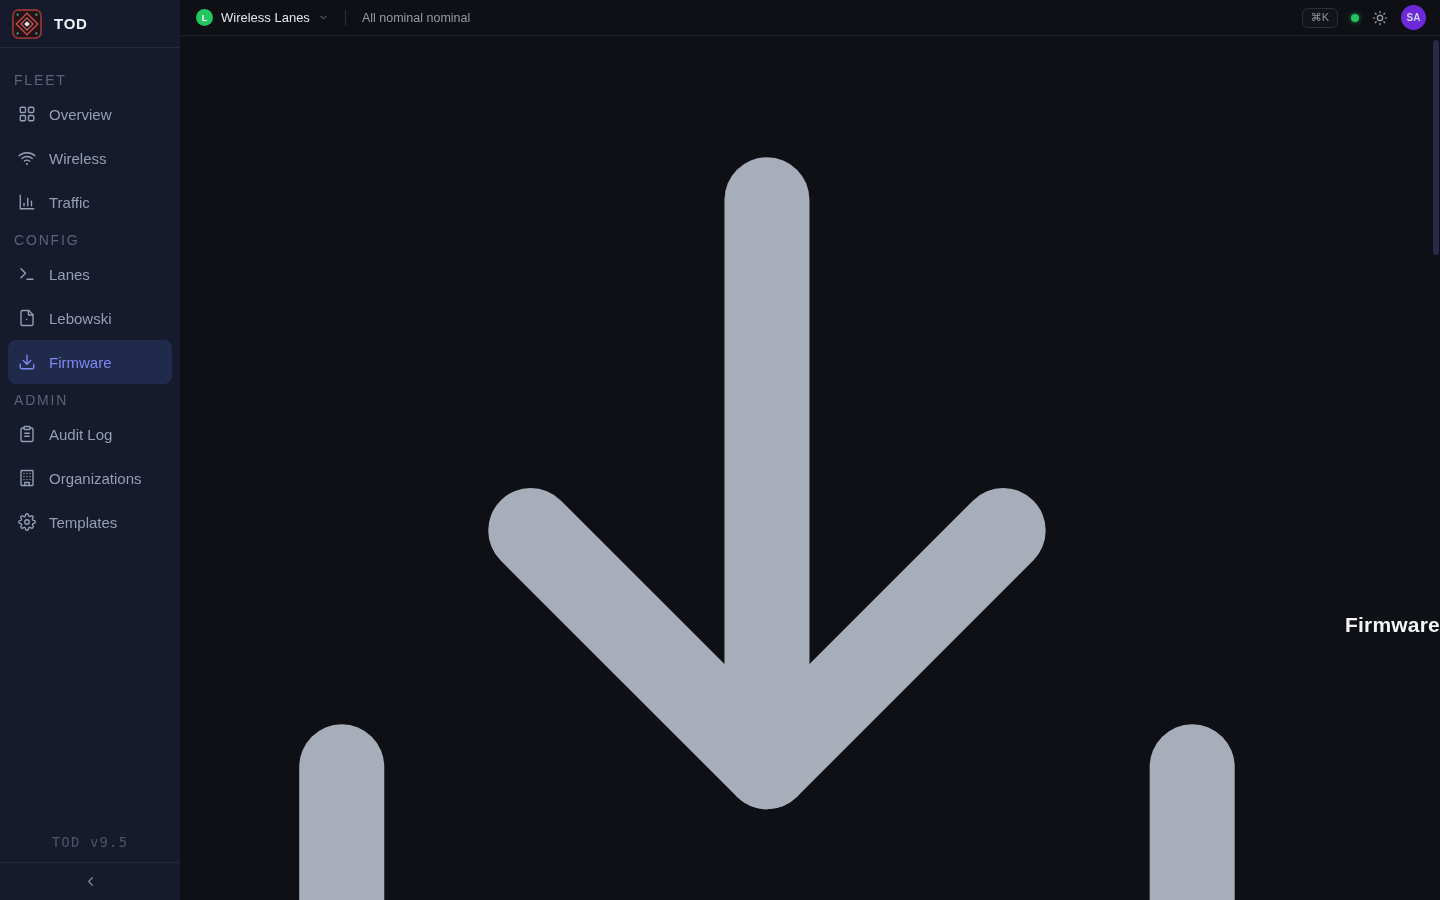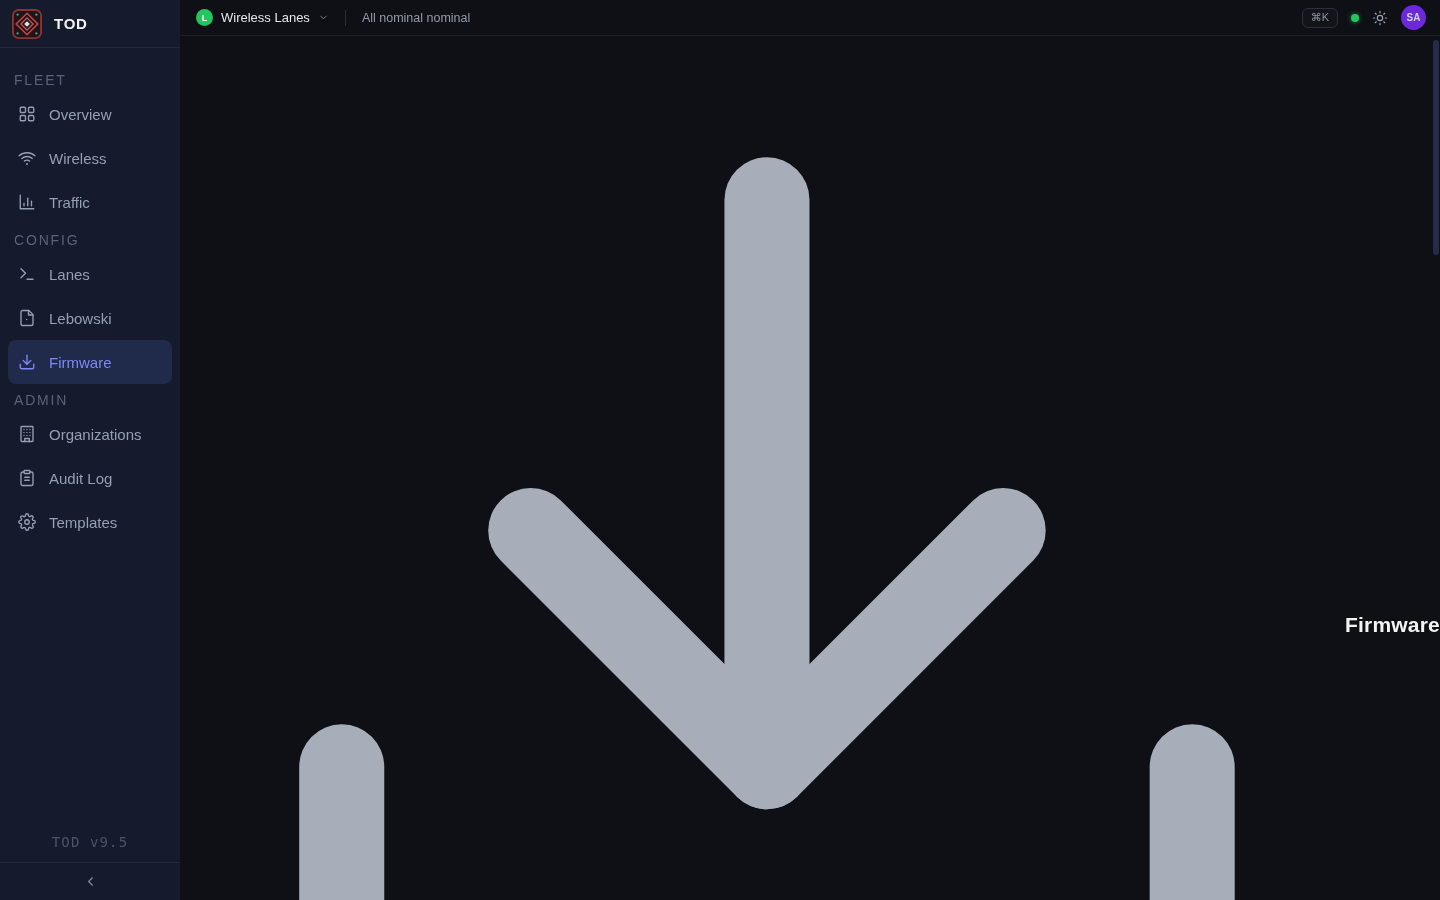--- a/index.html
+++ b/index.html
@@ -174,37 +174,37 @@
               <polyline points="7 10 12 15 17 10"></polyline>
               <line x1="12" y1="3" x2="12" y2="15"></line>
             </svg>
           </span>
           <span>Firmware</span>
         </div>
         <div class="nav-label">ADMIN</div>
         <div class="nav-item">
           <span class="nav-icon">
             <svg viewBox="0 0 24 24" fill="none" stroke="currentColor" stroke-width="1.8" stroke-linecap="round" stroke-linejoin="round" style="width:100%;height:100%;display:block">
-              <rect x="4" y="2" width="16" height="20" rx="1"></rect>
-              <path d="M9 22v-4h6v4"></path>
-              <path d="M8 6h.01M12 6h.01M16 6h.01M8 10h.01M12 10h.01M16 10h.01M8 14h.01M12 14h.01M16 14h.01"></path>
-            </svg>
-          </span>
-          <span>Organizations</span>
-        </div>
-        <div class="nav-item">
-          <span class="nav-icon">
-            <svg viewBox="0 0 24 24" fill="none" stroke="currentColor" stroke-width="1.8" stroke-linecap="round" stroke-linejoin="round" style="width:100%;height:100%;display:block">
               <rect x="8" y="2" width="8" height="4" rx="1"></rect>
               <path d="M16 4h2a2 2 0 0 1 2 2v14a2 2 0 0 1-2 2H6a2 2 0 0 1-2-2V6a2 2 0 0 1 2-2h2"></path>
               <path d="M9 11h6"></path>
               <path d="M9 15h6"></path>
             </svg>
           </span>
           <span>Audit Log</span>
+        </div>
+        <div class="nav-item">
+          <span class="nav-icon">
+            <svg viewBox="0 0 24 24" fill="none" stroke="currentColor" stroke-width="1.8" stroke-linecap="round" stroke-linejoin="round" style="width:100%;height:100%;display:block">
+              <rect x="4" y="2" width="16" height="20" rx="1"></rect>
+              <path d="M9 22v-4h6v4"></path>
+              <path d="M8 6h.01M12 6h.01M16 6h.01M8 10h.01M12 10h.01M16 10h.01M8 14h.01M12 14h.01M16 14h.01"></path>
+            </svg>
+          </span>
+          <span>Organizations</span>
         </div>
         <div class="nav-item">
           <span class="nav-icon">
             <svg viewBox="0 0 24 24" fill="none" stroke="currentColor" stroke-width="1.8" stroke-linecap="round" stroke-linejoin="round" style="width:100%;height:100%;display:block">
               <circle cx="12" cy="12" r="3"></circle>
               <path d="M19.4 15a1.65 1.65 0 0 0 .33 1.82l.06.06a2 2 0 1 1-2.83 2.83l-.06-.06a1.65 1.65 0 0 0-1.82-.33 1.65 1.65 0 0 0-1 1.51V21a2 2 0 1 1-4 0v-.09a1.65 1.65 0 0 0-1-1.51 1.65 1.65 0 0 0-1.82.33l-.06.06a2 2 0 1 1-2.83-2.83l.06-.06a1.65 1.65 0 0 0 .33-1.82 1.65 1.65 0 0 0-1.51-1H3a2 2 0 1 1 0-4h.09a1.65 1.65 0 0 0 1.51-1 1.65 1.65 0 0 0-.33-1.82l-.06-.06a2 2 0 1 1 2.83-2.83l.06.06a1.65 1.65 0 0 0 1.82.33 1.65 1.65 0 0 0 1-1.51V3a2 2 0 1 1 4 0v.09a1.65 1.65 0 0 0 1 1.51 1.65 1.65 0 0 0 1.82-.33l.06-.06a2 2 0 1 1 2.83 2.83l-.06.06a1.65 1.65 0 0 0-.33 1.82 1.65 1.65 0 0 0 1.51 1H21a2 2 0 1 1 0 4h-.09a1.65 1.65 0 0 0-1.51 1z"></path>
             </svg>
           </span>
           <span>Templates</span>
         </div>

